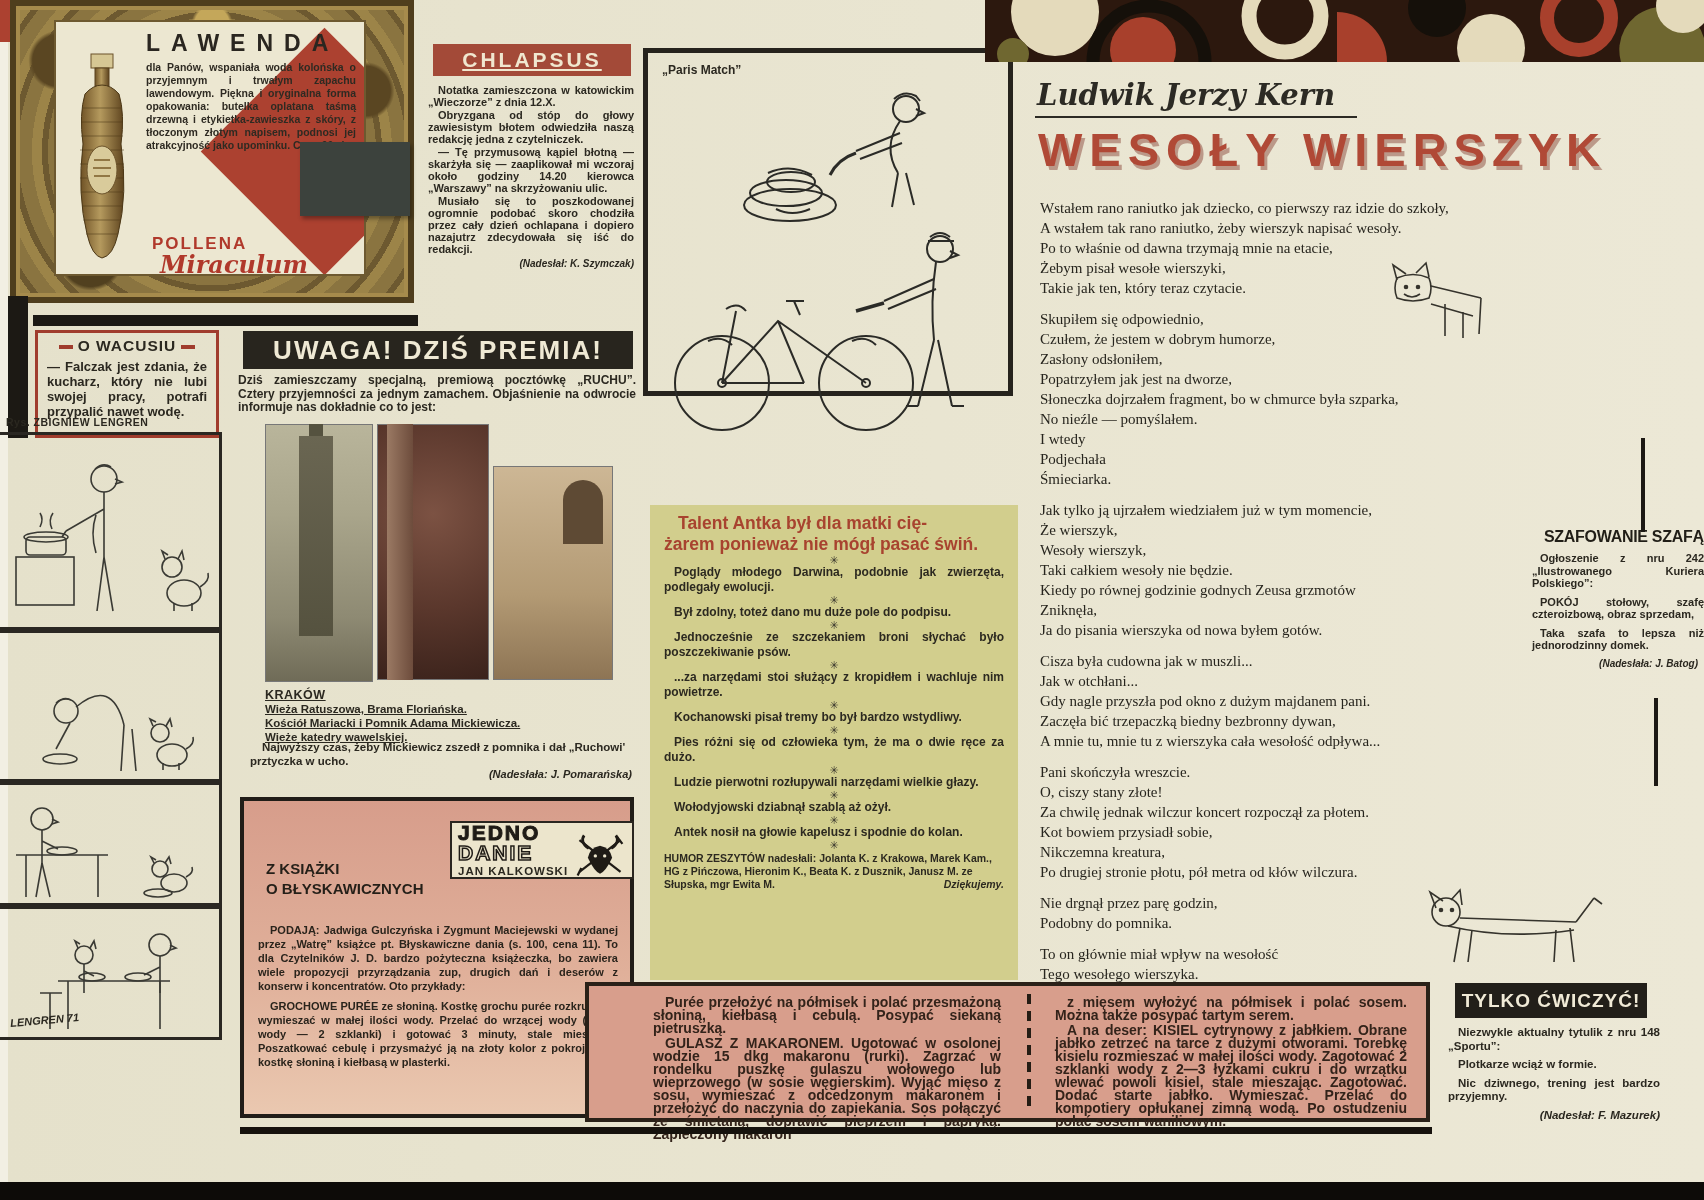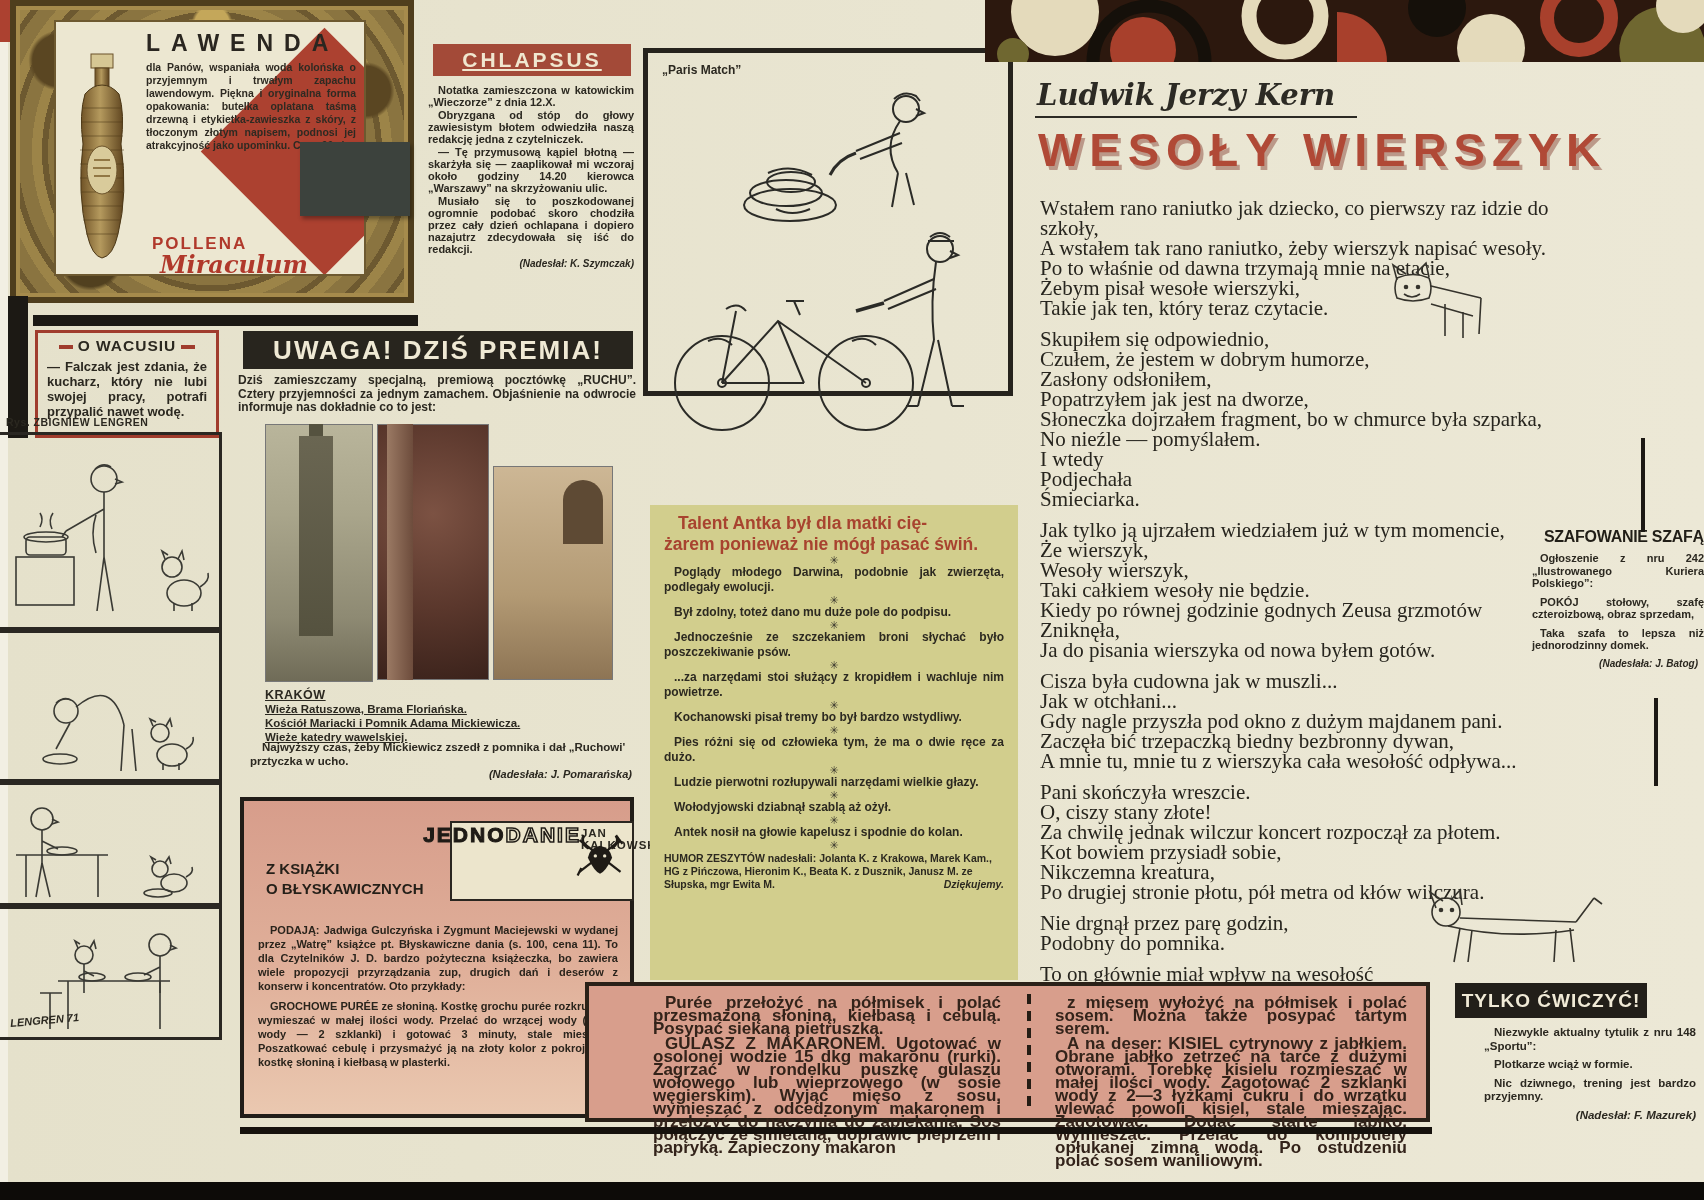--- a/index.html
+++ b/index.html
@@ -62,22 +62,22 @@
   .ph3{left:493px;top:466px;width:120px;height:214px;background:linear-gradient(180deg,#cdb795 0%,#b39a74 60%,#8d7454 100%);}
   .ph3 .arch{position:absolute;right:10px;top:14px;width:40px;height:64px;background:#5e4a34;border-radius:20px 20px 0 0;}
   .kr-cap{left:265px;top:688px;width:366px;font-weight:800;font-size:11.5px;line-height:14px;text-decoration:underline;}
   .kr-city{font-size:12.5px;letter-spacing:.5px;}
   .kr-lines{white-space:pre-line;}
   .kr-note{left:250px;top:741px;width:384px;font-size:11.5px;line-height:13.5px;font-weight:700;text-indent:12px;}
   .kr-credit{left:330px;top:768px;width:302px;text-align:right;font-style:italic;font-size:11px;font-weight:700;}
   
   .jd-box{left:240px;top:797px;width:394px;height:321px;border:4px solid #211d18;box-sizing:border-box;
     background:linear-gradient(180deg,#d79d8b 0%,#e0b09a 55%,#eac8b0 100%);}
-  .jd-logo{position:absolute;left:208px;top:22px;width:180px;height:76px;background:#ece5cc;
-    box-shadow:0 0 0 2px #2a2620;display:flex;flex-direction:row;justify-content:center;padding:2px 20px;box-sizing:border-box;}
+  .jd-logo{position:absolute;left:208px;top:22px;width:180px;height:54px;background:#ece5cc;
+    box-shadow:0 0 0 2px #2a2620;display:flex;flex-direction:column;justify-content:center;padding:2px 6px;box-sizing:border-box;}
   .jd-lg1{font-weight:900;font-size:21px;letter-spacing:2px;color:#1f1b16;-webkit-text-stroke:1px #1f1b16;line-height:20px;}
   .jd-lg2{font-weight:900;font-size:21px;letter-spacing:2px;color:#ece5cc;-webkit-text-stroke:1.5px #1f1b16;line-height:20px;}
   .jd-auth{font-weight:700;font-size:11.5px;letter-spacing:1px;margin-top:2px;}
   .jd-bull{position:absolute;right:4px;top:6px;}
   .jd-title{position:absolute;left:22px;top:58px;font-weight:800;font-size:15px;line-height:20px;white-space:pre-line;color:#241f18;}
   .jd-body{position:absolute;left:14px;top:122px;width:360px;font-size:11px;line-height:14px;font-weight:700;text-align:justify;color:#2a241c;}
   .jd-body p{margin:0 0 6px;text-indent:12px;}
   
   .pm-box{left:643px;top:48px;width:370px;height:348px;border:5px solid #26231d;box-sizing:border-box;}
   .pm-label{position:absolute;left:14px;top:10px;font-weight:800;font-size:12px;}
@@ -88,39 +88,39 @@
   .tal-item{margin:0;font-size:12px;line-height:15px;font-weight:700;text-align:justify;text-indent:10px;color:#2c2920;}
   .tal-foot{margin-top:2px;font-size:10.5px;line-height:13px;font-weight:800;color:#2c2920;}
   .tal-thanks{display:block;text-align:right;font-style:italic;font-weight:700;margin-top:-13px;}
   
   .masthead{left:985px;top:0;width:719px;height:62px;}
   .kern-author{left:1035px;top:78px;font-family:"DejaVu Serif",serif;font-style:italic;font-weight:700;
     font-size:29px;color:#2c2a24;border-bottom:2px solid #2c2a24;padding:0 22px 4px 2px;}
   .kern-title{left:1038px;top:122px;width:660px;font-weight:900;font-size:47px;letter-spacing:7px;
     color:#b04936;text-shadow:3px 4px 0 rgba(122,46,33,.42);}
   .poem{left:1040px;top:198px;width:560px;font-family:"Liberation Serif",serif;
-    font-size:21px;line-height:20px;color:#27251e;}
+    font-size:15px;line-height:20px;color:#27251e;}
   .stanza{white-space:pre-line;margin:0 0 11px;}
   .cat{left:1385px;top:260px;} .dog{left:1408px;top:888px;}
   
   .szaf{left:1532px;top:528px;width:172px;}
   .szaf-title{font-weight:900;font-size:16px;letter-spacing:-.3px;margin-left:12px;color:#211e17;}
   .szaf p{margin:6px 0 0;font-size:11px;line-height:12.5px;font-weight:700;text-align:justify;text-indent:8px;}
   .szaf .credit{font-style:italic;font-size:10px;text-align:right;padding-right:6px;text-indent:0;}
   .vr1{left:1641px;top:438px;width:4px;height:94px;background:#1c1914;}
   .vr2{left:1654px;top:698px;width:4px;height:88px;background:#1c1914;}
   
   .tylko-box{left:1455px;top:983px;width:192px;height:35px;background:#221f19;color:#f0ead6;
     display:flex;align-items:center;justify-content:center;font-weight:900;font-size:19px;letter-spacing:1px;}
-  .tylko-body{left:1448px;top:1026px;width:212px;font-size:11.5px;line-height:13.5px;font-weight:700;margin-left:36px;}
+  .tylko-body{left:1448px;top:1026px;width:212px;font-size:11.5px;line-height:13.5px;font-weight:700;}
   .tylko-body p{margin:0 0 5px;text-indent:10px;text-align:justify;}
   .tylko-body .credit{font-style:italic;text-align:right;text-indent:0;}
   
   .recipe{left:585px;top:982px;width:845px;height:140px;border:4px solid #2a2118;box-sizing:border-box;background:#d89e8c;}
-  .rc-col{position:absolute;top:10px;font-size:17px;line-height:13px;font-weight:700;text-align:justify;color:#33231a;}
+  .rc-col{position:absolute;top:10px;font-size:14px;line-height:13px;font-weight:700;text-align:justify;color:#33231a;}
   .rc-l{left:64px;width:348px;} .rc-r{left:466px;width:352px;}
   .rc-col p{margin:0 0 2px;text-indent:12px;}
   .rc-div{position:absolute;left:438px;top:8px;bottom:8px;width:4px;
     background:repeating-linear-gradient(180deg,#241c14 0 10px,transparent 10px 17px);}
   .hrule{left:240px;top:1127px;width:1192px;height:7px;background:#16120d;}
   .bottom-bar{left:0;top:1182px;width:1704px;height:18px;background:#0d0b08;}
   .edge-l{left:0;top:0;width:8px;height:1200px;background:#f2efe3;}
   svg{display:block;}
 </style>
 </head>

